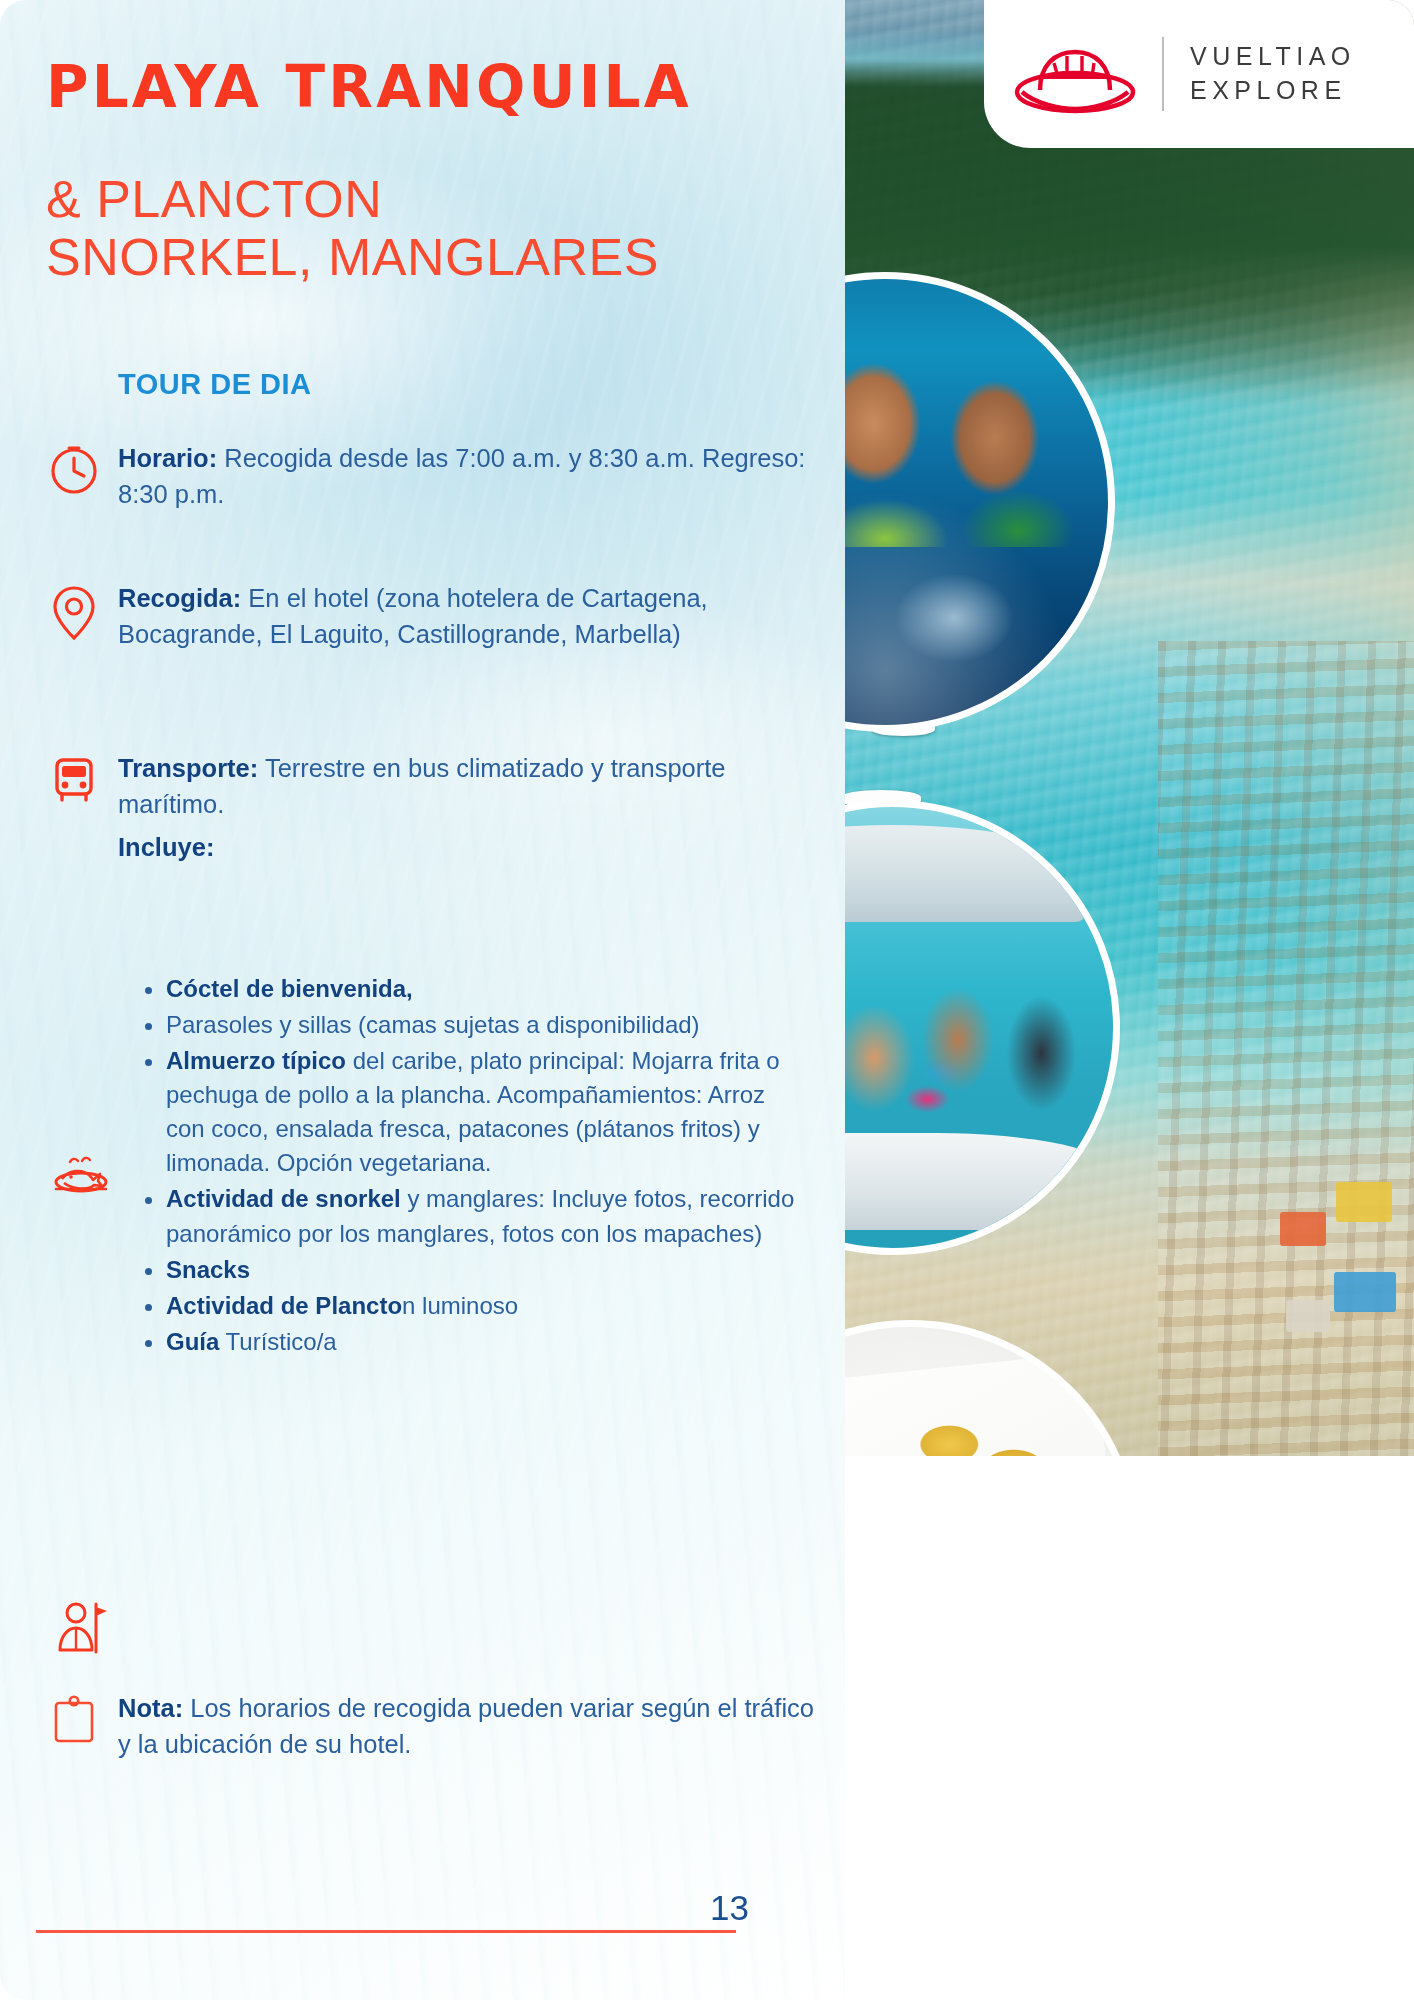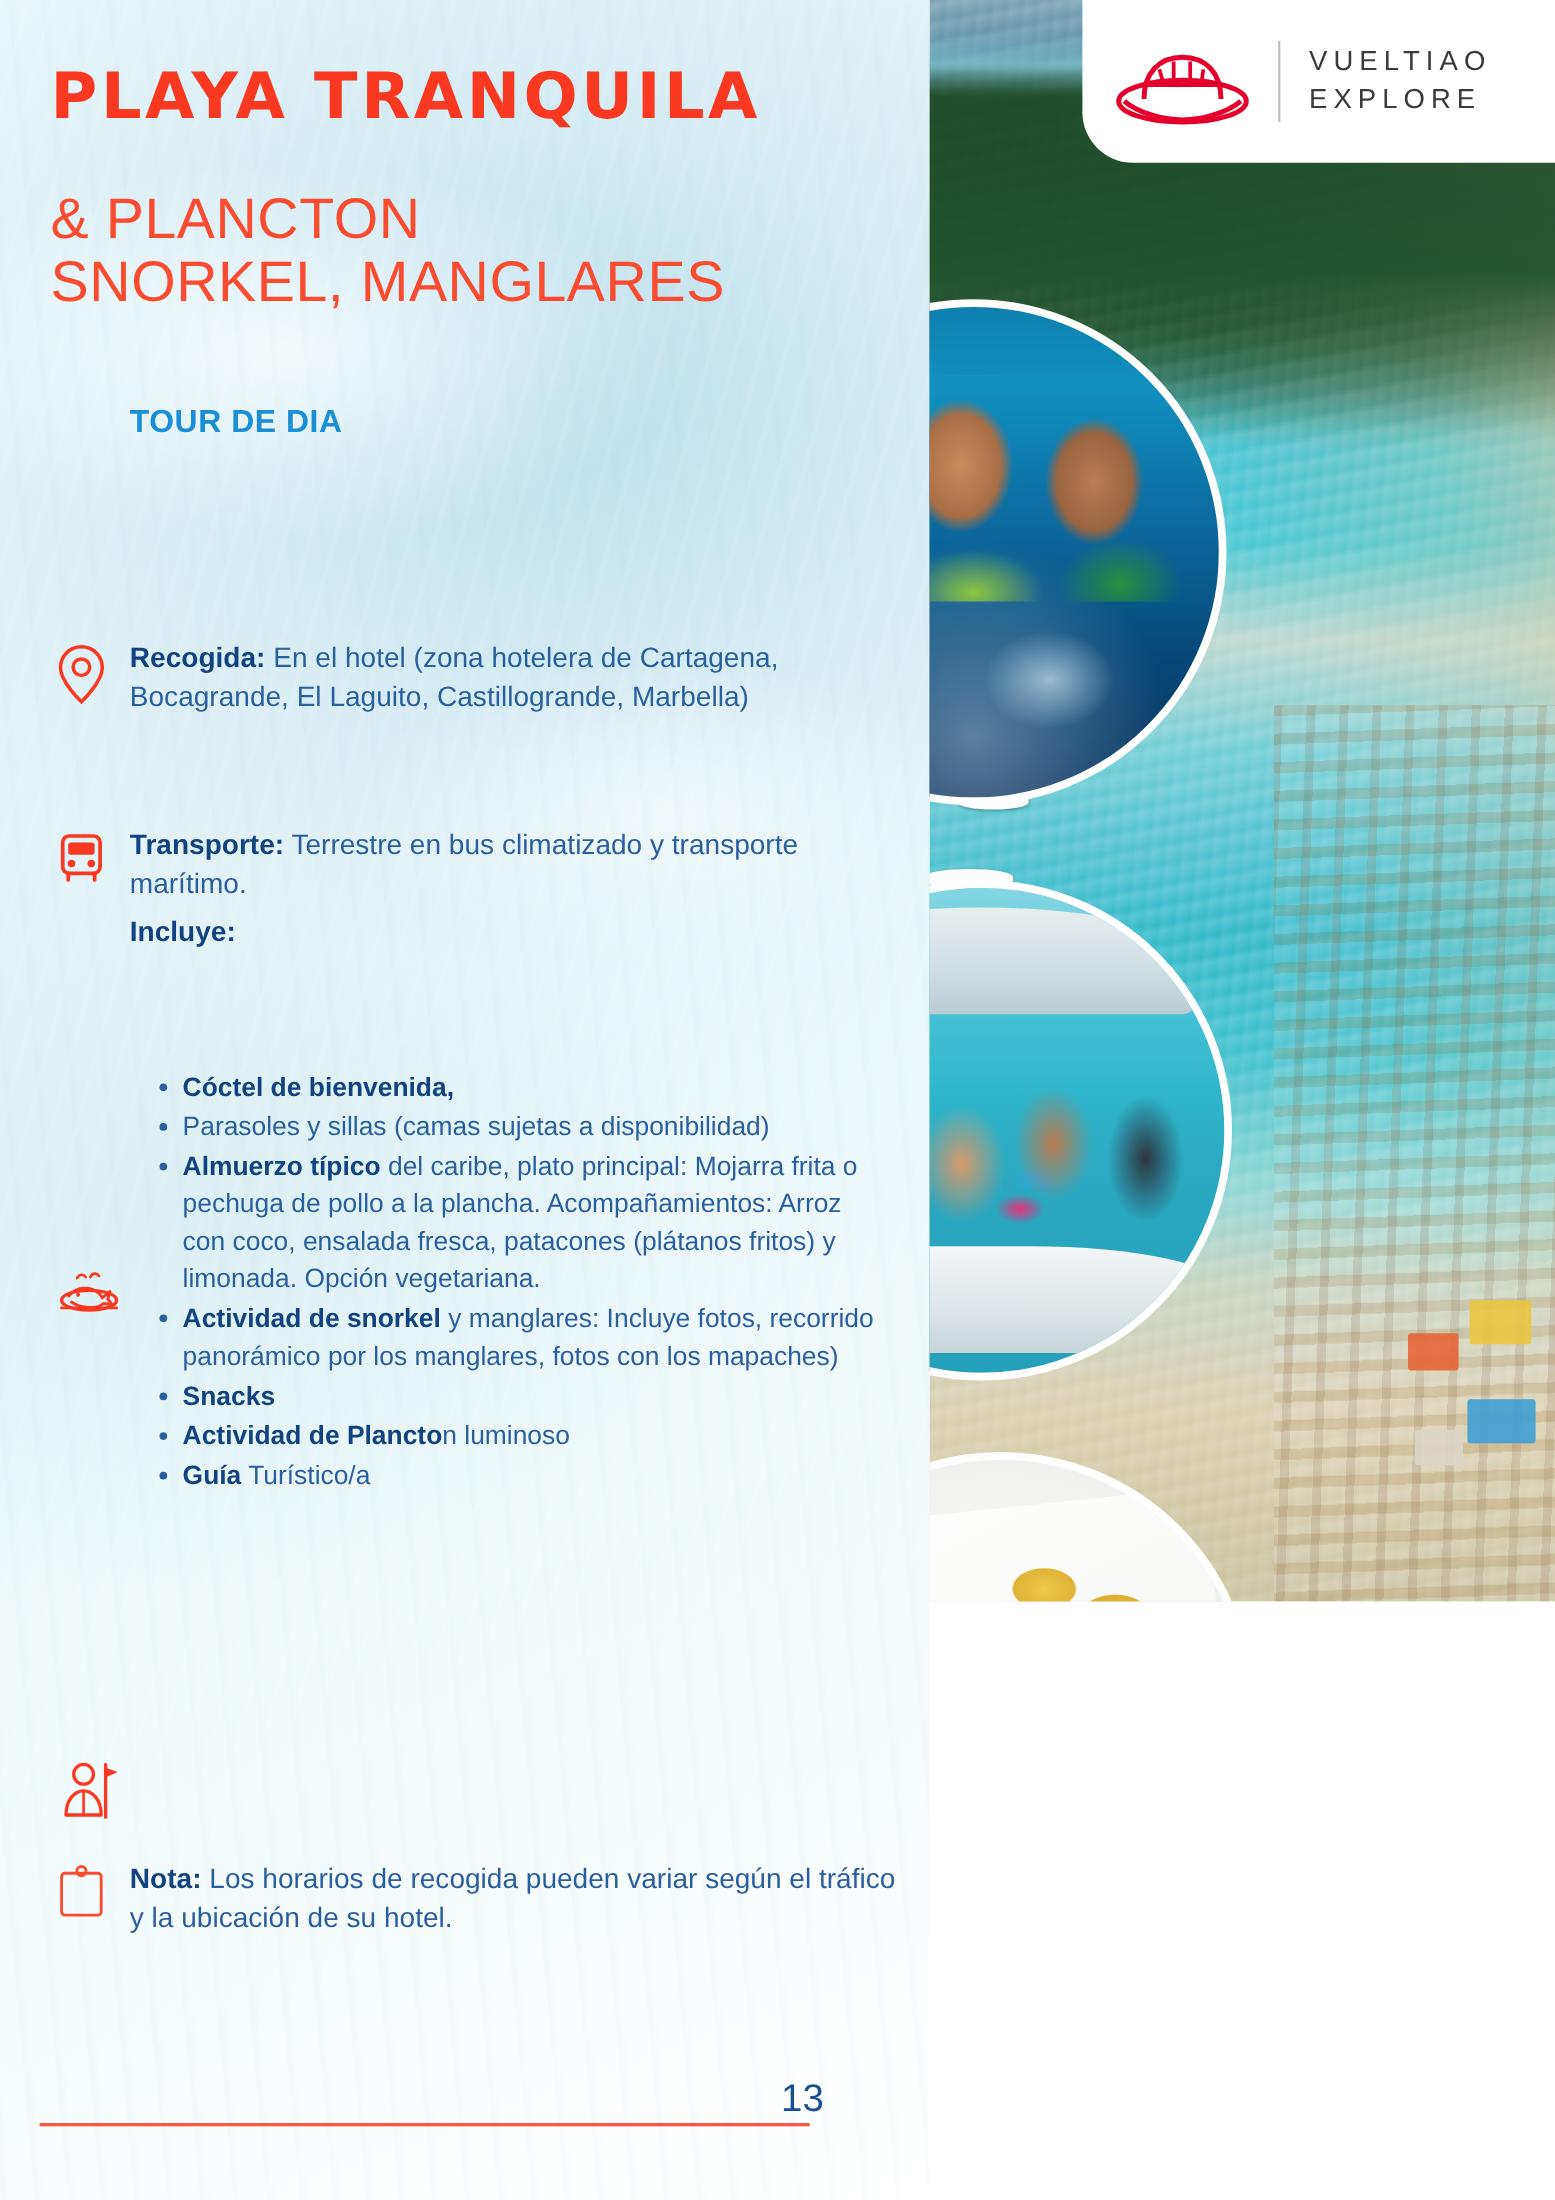--- a/index.html
+++ b/index.html
@@ -11,20 +11,21 @@
     height: 2000px;
     font-family: "Liberation Sans", sans-serif;
     overflow: hidden;
     background: #ffffff;
   }
   .page {
     position: relative;
     width: 1414px;
     height: 2000px;
     overflow: hidden;
+    border-radius: 26px;
   }
 
   
   .left-panel {
     position: absolute;
     left: 0; top: 0;
     width: 845px;
     height: 2000px;
     background:
       radial-gradient(ellipse 900px 700px at 60% 18%, rgba(180,220,235,0.85) 0%, rgba(205,232,240,0.5) 45%, rgba(235,247,250,0) 75%),
@@ -373,20 +374,32 @@
 
     <div class="title-main">PLAYA TRANQUILA</div>
 
     <div class="title-sub">
       <div>&amp; PLANCTON</div>
       <div>SNORKEL, MANGLARES</div>
     </div>
 
     <div class="tour-label">TOUR DE DIA</div>
 
+    <div class="row row-horario">
+      <div class="icon-cell">
+        <svg width="52" height="52" viewBox="0 0 52 52">
+          <circle cx="26" cy="27" r="21" fill="none" stroke="#f93822" stroke-width="3.2"></circle>
+          <path d="M26 14 L26 27 L36 32" fill="none" stroke="#f93822" stroke-width="3.2" stroke-linecap="round" stroke-linejoin="round"></path>
+          <path d="M21 4 L31 4" stroke="#f93822" stroke-width="3" stroke-linecap="round"></path>
+        </svg>
+      </div>
+      <div class="txt-cell">
+        <b>Horario</b><b>:</b><span class="body"> Recogida desde las 7:00 a.m. y 8:30 a.m. Regreso: 8:30 p.m.</span>
+      </div>
+    </div>
 
     <div class="row row-recogida">
       <div class="icon-cell">
         <svg width="52" height="58" viewBox="0 0 52 58">
           <path d="M26 4 C15 4 7 12.5 7 23 C7 36 26 54 26 54 C26 54 45 36 45 23 C45 12.5 37 4 26 4 Z" fill="none" stroke="#f93822" stroke-width="3.2"></path>
           <circle cx="26" cy="22.5" r="7.5" fill="none" stroke="#f93822" stroke-width="3.2"></circle>
         </svg>
       </div>
       <div class="txt-cell">
         <b>Recogida</b><b>:</b><span class="body">  En el hotel (zona hotelera de Cartagena, Bocagrande, El Laguito, Castillogrande, Marbella)</span>

